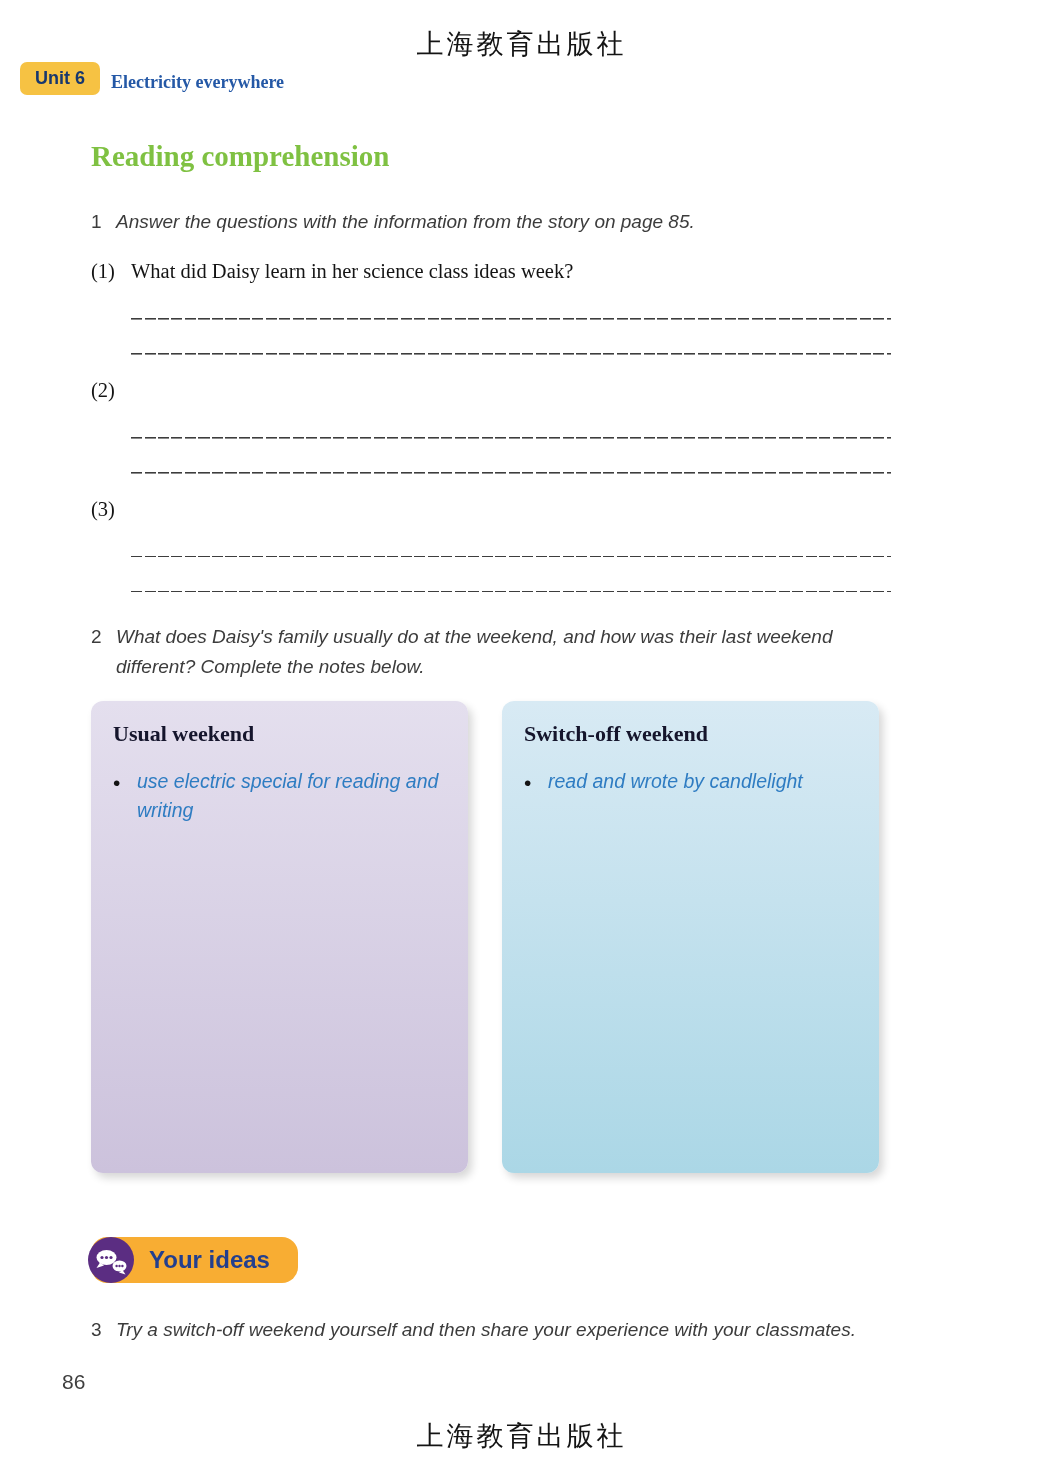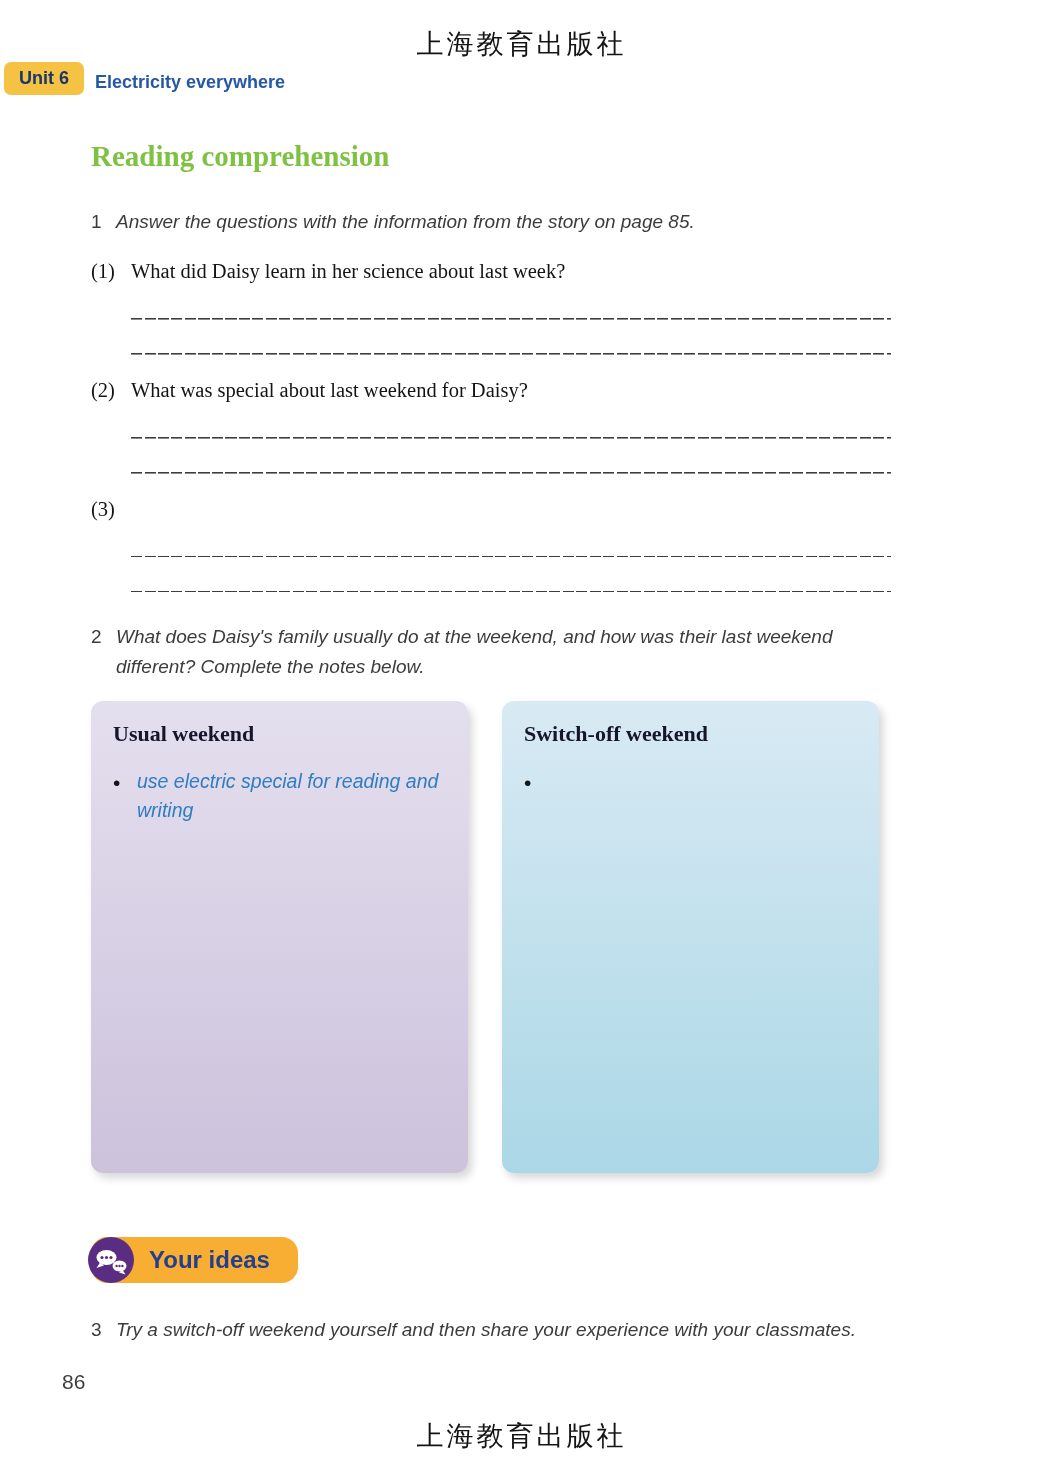--- a/index.html
+++ b/index.html
@@ -14,24 +14,24 @@
     font-family:"Liberation Serif", serif; font-size:27px; color:#141414;
     letter-spacing:3px;
   }
   .watermark.top { top:26px; }
   .watermark.bottom { top:1418px; }
 
   .unit-header { position:absolute; top:62px; left:0; display:flex; align-items:center; }
   .unit-badge {
     background:#f6c243; color:#17376e;
     font-family:"Liberation Sans", sans-serif; font-weight:bold; font-size:18px;
-    padding:6px 15px; border-radius:7px; margin-left:4px;
+    padding:6px 15px; border-radius:7px; margin-left:20px;
   }
   .unit-title {
-    color:#2458a6; font-family:Liberation Sans, sans-serif;
+    color:#2458a6; font-family:Liberation Serif, serif;
     font-weight:bold; font-size:18px; margin-left:11px;margin-top:8px;
   }
 
   .content { position:absolute; top:140px; left:91px; width:800px; }
 
   .section-title {
     font-family:"Liberation Serif", serif; font-weight:bold;
     font-size:29px; color:#7fc142;
   }
 
@@ -105,30 +105,29 @@
     <div class="section-title">Reading comprehension</div>
 
     <div class="task-row">
       <span class="task-num">1</span>
       <span class="task-text">Answer the questions with the information from the story on page 85.</span>
     </div>
 
     <div class="question">
       <div class="q-head">
         <span class="q-num">(1)</span>
-        <span class="q-text">What did Daisy learn in her science about last week?</span>
+        <span class="q-text">What did Daisy learn in her science class ideas week?</span>
       </div>
       <div class="answer-line"></div>
       <div class="answer-line"></div>
     </div>
 
     <div class="question">
       <div class="q-head">
         <span class="q-num">(2)</span>
-        <span class="q-text">What was special about last weekend for Daisy?</span>
       </div>
       <div class="answer-line"></div>
       <div class="answer-line"></div>
     </div>
 
     <div class="question">
       <div class="q-head">
         <span class="q-num">(3)</span>
       </div>
       <div class="answer-line"></div>
@@ -145,20 +144,21 @@
         <div class="box-title">Usual weekend</div>
         <div class="note-item">
           <span class="bullet">•</span>
           <span class="note-text">use electric special for reading and writing</span>
         </div>
       </div>
       <div class="note-box blue">
         <div class="box-title">Switch-off weekend</div>
         <div class="note-item">
           <span class="bullet">•</span>
+          <span class="note-text">read and wrote by candlelight</span>
         </div>
       </div>
     </div>
 
     <div class="your-ideas">
       <span class="yi-icon">
         <svg width="46" height="46" viewBox="0 0 46 46">
           <circle cx="23" cy="23" r="23" fill="#5b2d82"></circle>
           <ellipse cx="18.5" cy="20.5" rx="10" ry="7.5" fill="#ffffff"></ellipse>
           <path d="M12 25.5 L8.5 31 L16 28.5 Z" fill="#ffffff"></path>

